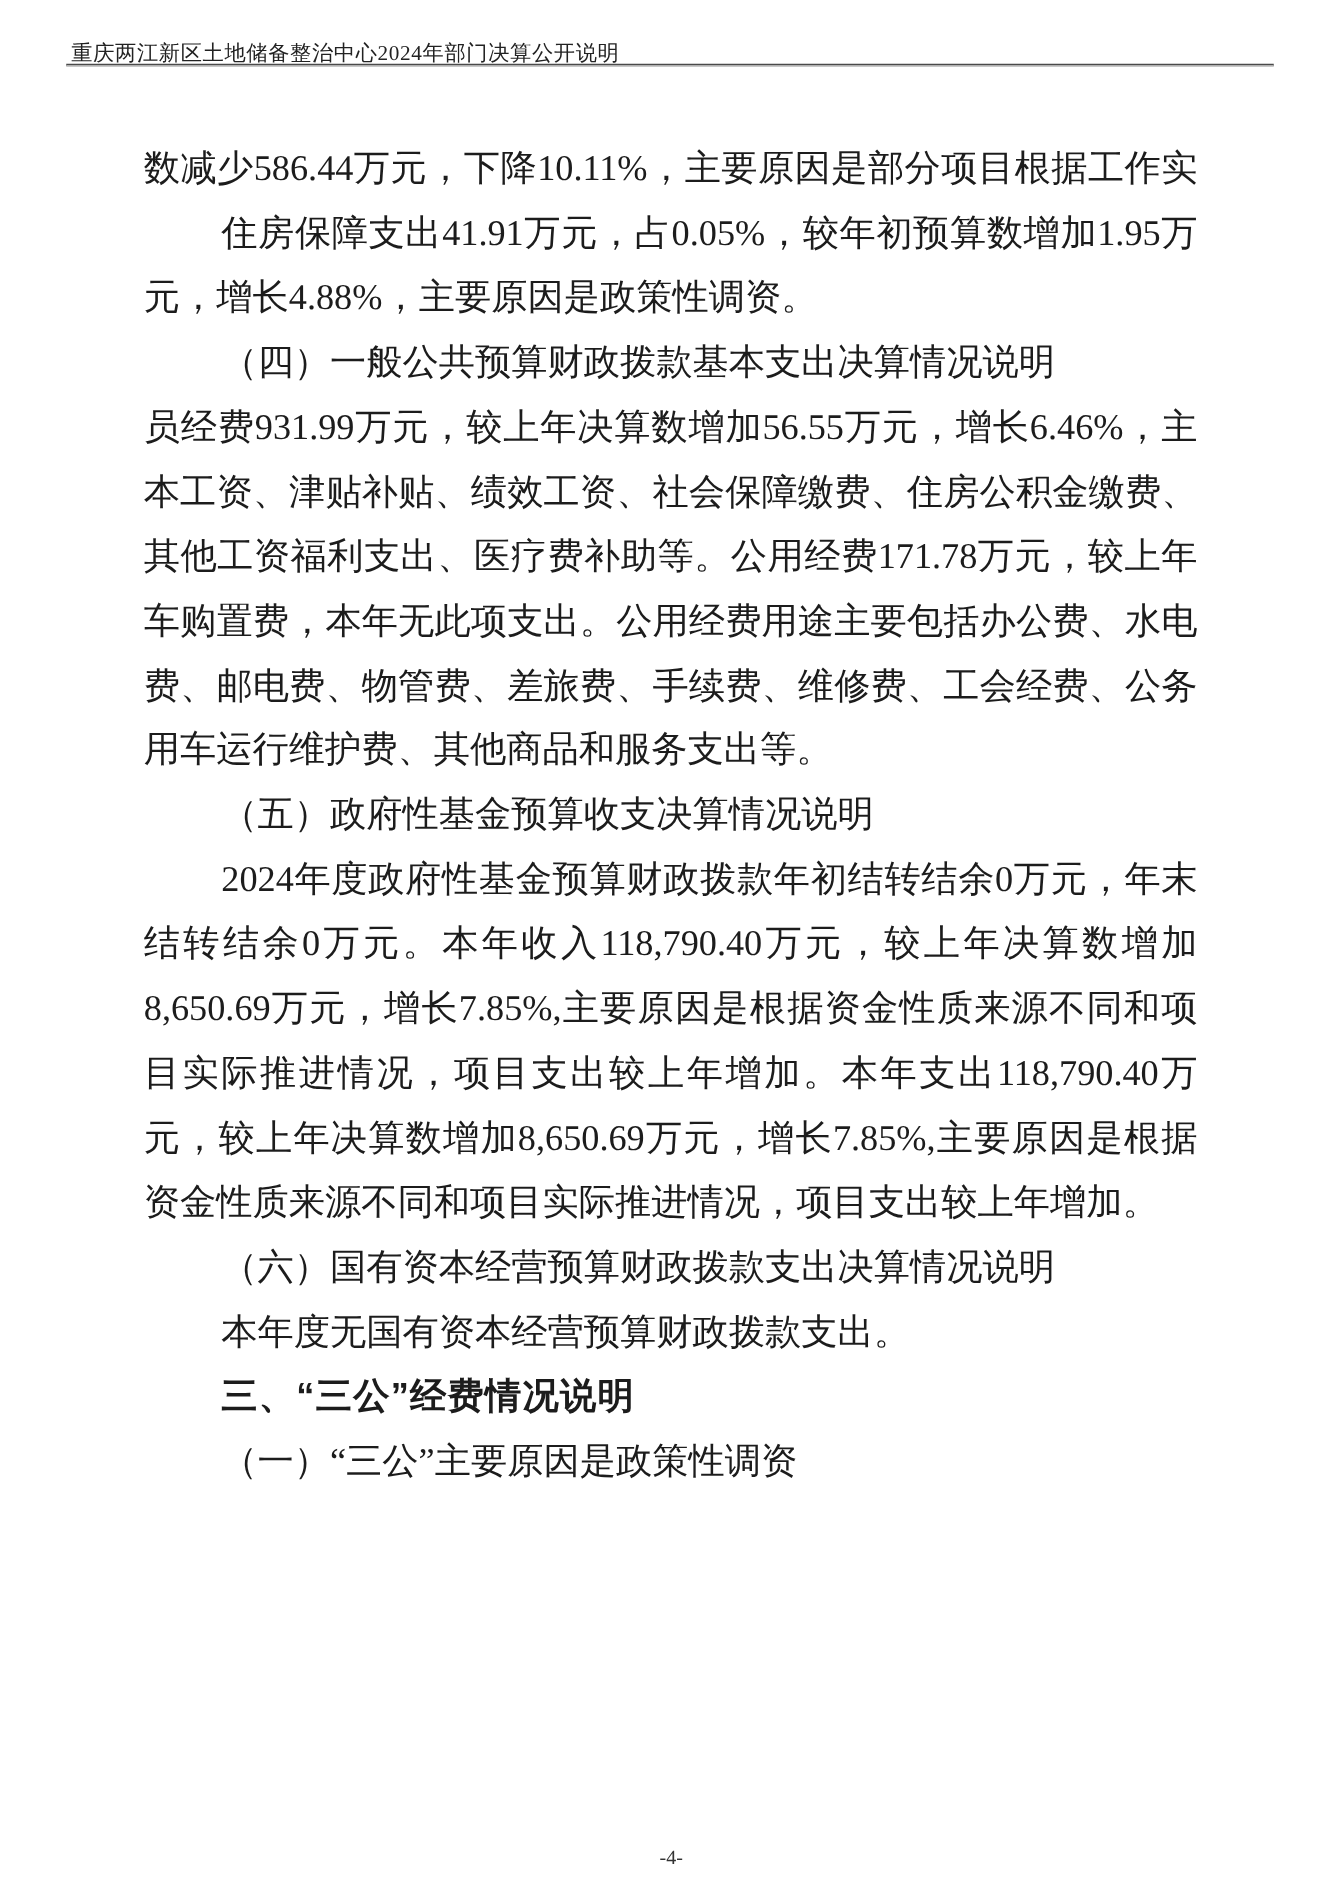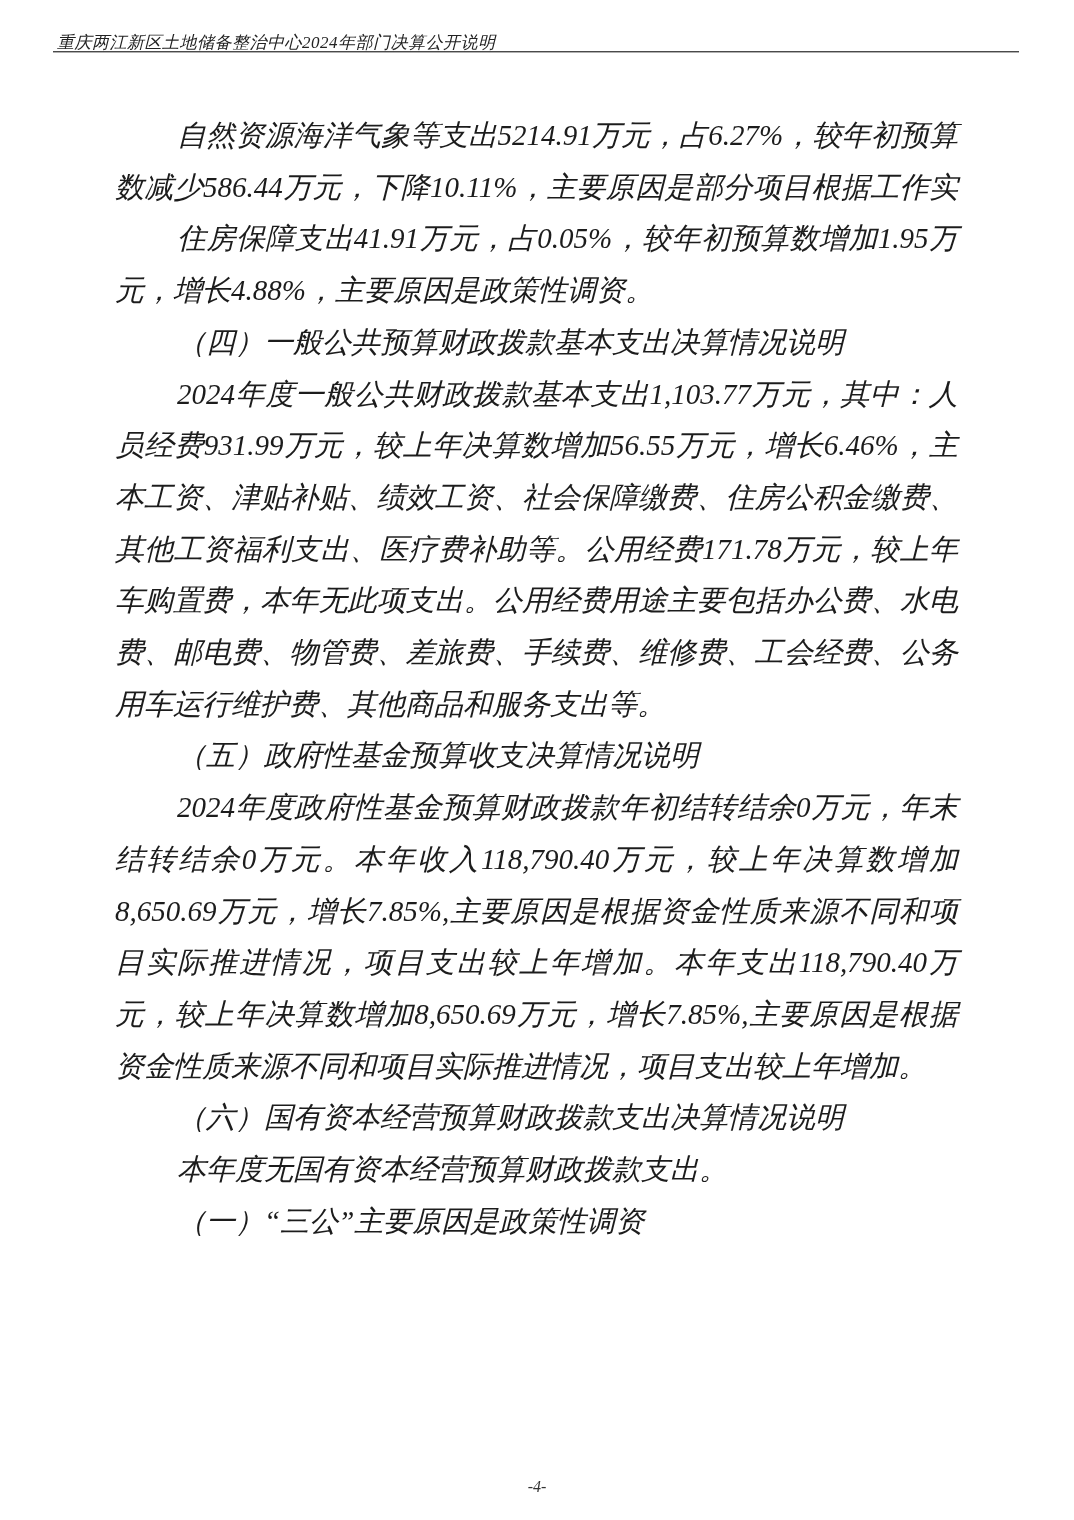--- a/index.html
+++ b/index.html
@@ -9,21 +9,20 @@
   *{margin:0;padding:0;box-sizing:border-box;}
   html,body{background:#ffffff;}
   .page{
     position:relative;
     width:1074px;
     height:1520px;
     background:#ffffff;
     overflow:hidden;
     font-family:"Liberation Serif","DejaVu Serif",serif;
     color:var(--text-color);
-    font-style:italic;
   }
   .doc-header{
     position:absolute;
     left:57px;
     top:31px;
     font-size:17px;
     letter-spacing:0.5px;
     color:#222;
     white-space:nowrap;
   }
@@ -75,38 +74,37 @@
   }
 </style>
 </head>
 <body>
 
 <div class="page">
   <div class="doc-header">重庆两江新区土地储备整治中心2024年部门决算公开说明</div>
   <div class="header-rule"></div>
 
   <div class="doc-body">
-      <div class="line indent fill">自然资源海洋气象等支出5214.91万元，占6.27%，较年初预算</div>
       <div class="line fill">数减少586.44万元，下降10.11%，主要原因是部分项目根据工作实</div>
       <div class="line indent fill">住房保障支出41.91万元，占0.05%，较年初预算数增加1.95万</div>
       <div class="line">元，增长4.88%，主要原因是政策性调资。</div>
       <div class="line indent kai">（四）一般公共预算财政拨款基本支出决算情况说明</div>
-      <div class="line indent fill">2024年度一般公共财政拨款基本支出1,103.77万元，其中：人</div>
       <div class="line fill">员经费931.99万元，较上年决算数增加56.55万元，增长6.46%，主</div>
       <div class="line fill">本工资、津贴补贴、绩效工资、社会保障缴费、住房公积金缴费、</div>
       <div class="line fill">其他工资福利支出、医疗费补助等。公用经费171.78万元，较上年</div>
       <div class="line fill">车购置费，本年无此项支出。公用经费用途主要包括办公费、水电</div>
       <div class="line fill">费、邮电费、物管费、差旅费、手续费、维修费、工会经费、公务</div>
       <div class="line">用车运行维护费、其他商品和服务支出等。</div>
       <div class="line indent kai">（五）政府性基金预算收支决算情况说明</div>
       <div class="line indent fill">2024年度政府性基金预算财政拨款年初结转结余0万元，年末</div>
       <div class="line fill">结转结余0万元。本年收入118,790.40万元，较上年决算数增加</div>
       <div class="line fill">8,650.69万元，增长7.85%,主要原因是根据资金性质来源不同和项</div>
       <div class="line fill">目实际推进情况，项目支出较上年增加。本年支出118,790.40万</div>
       <div class="line fill">元，较上年决算数增加8,650.69万元，增长7.85%,主要原因是根据</div>
       <div class="line">资金性质来源不同和项目实际推进情况，项目支出较上年增加。</div>
       <div class="line indent kai">（六）国有资本经营预算财政拨款支出决算情况说明</div>
       <div class="line indent">本年度无国有资本经营预算财政拨款支出。</div>
+      <div class="line indent hei">三、“三公”经费情况说明</div>
       <div class="line indent kai">（一）“三公”主要原因是政策性调资</div>
     </div>
 
   <div class="doc-footer">-4-</div>
 </div>
 
 </body></html>

